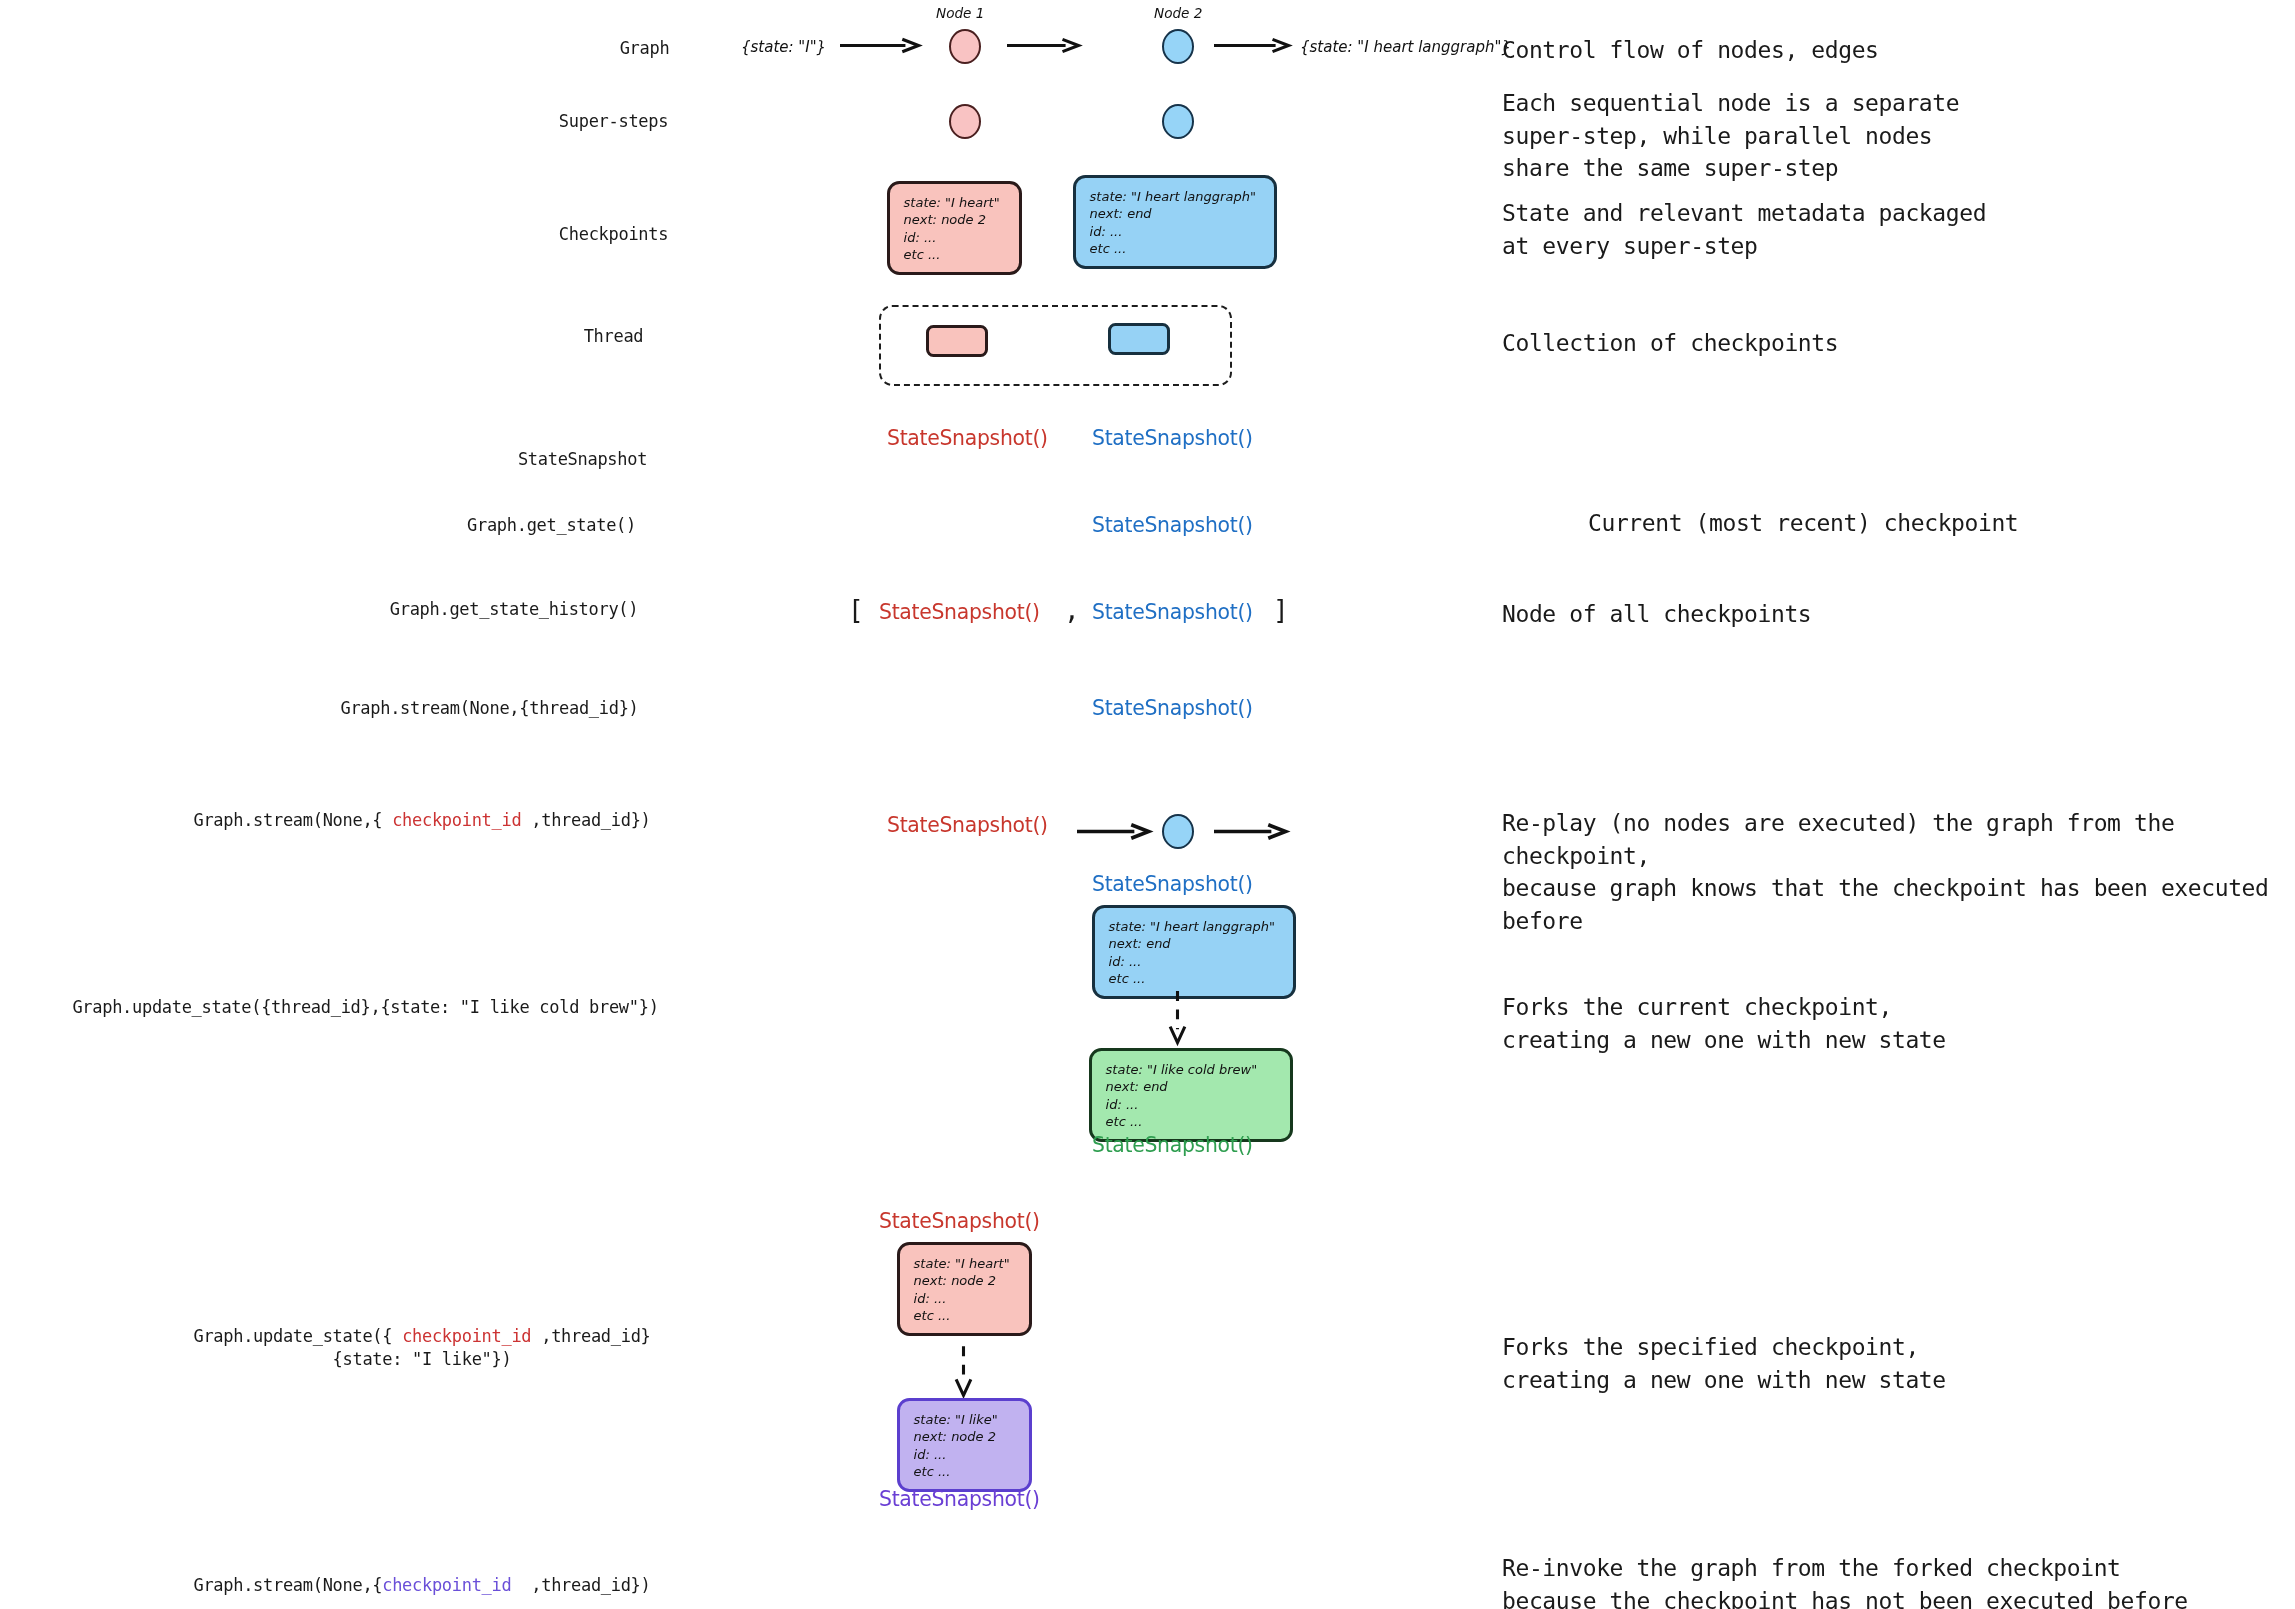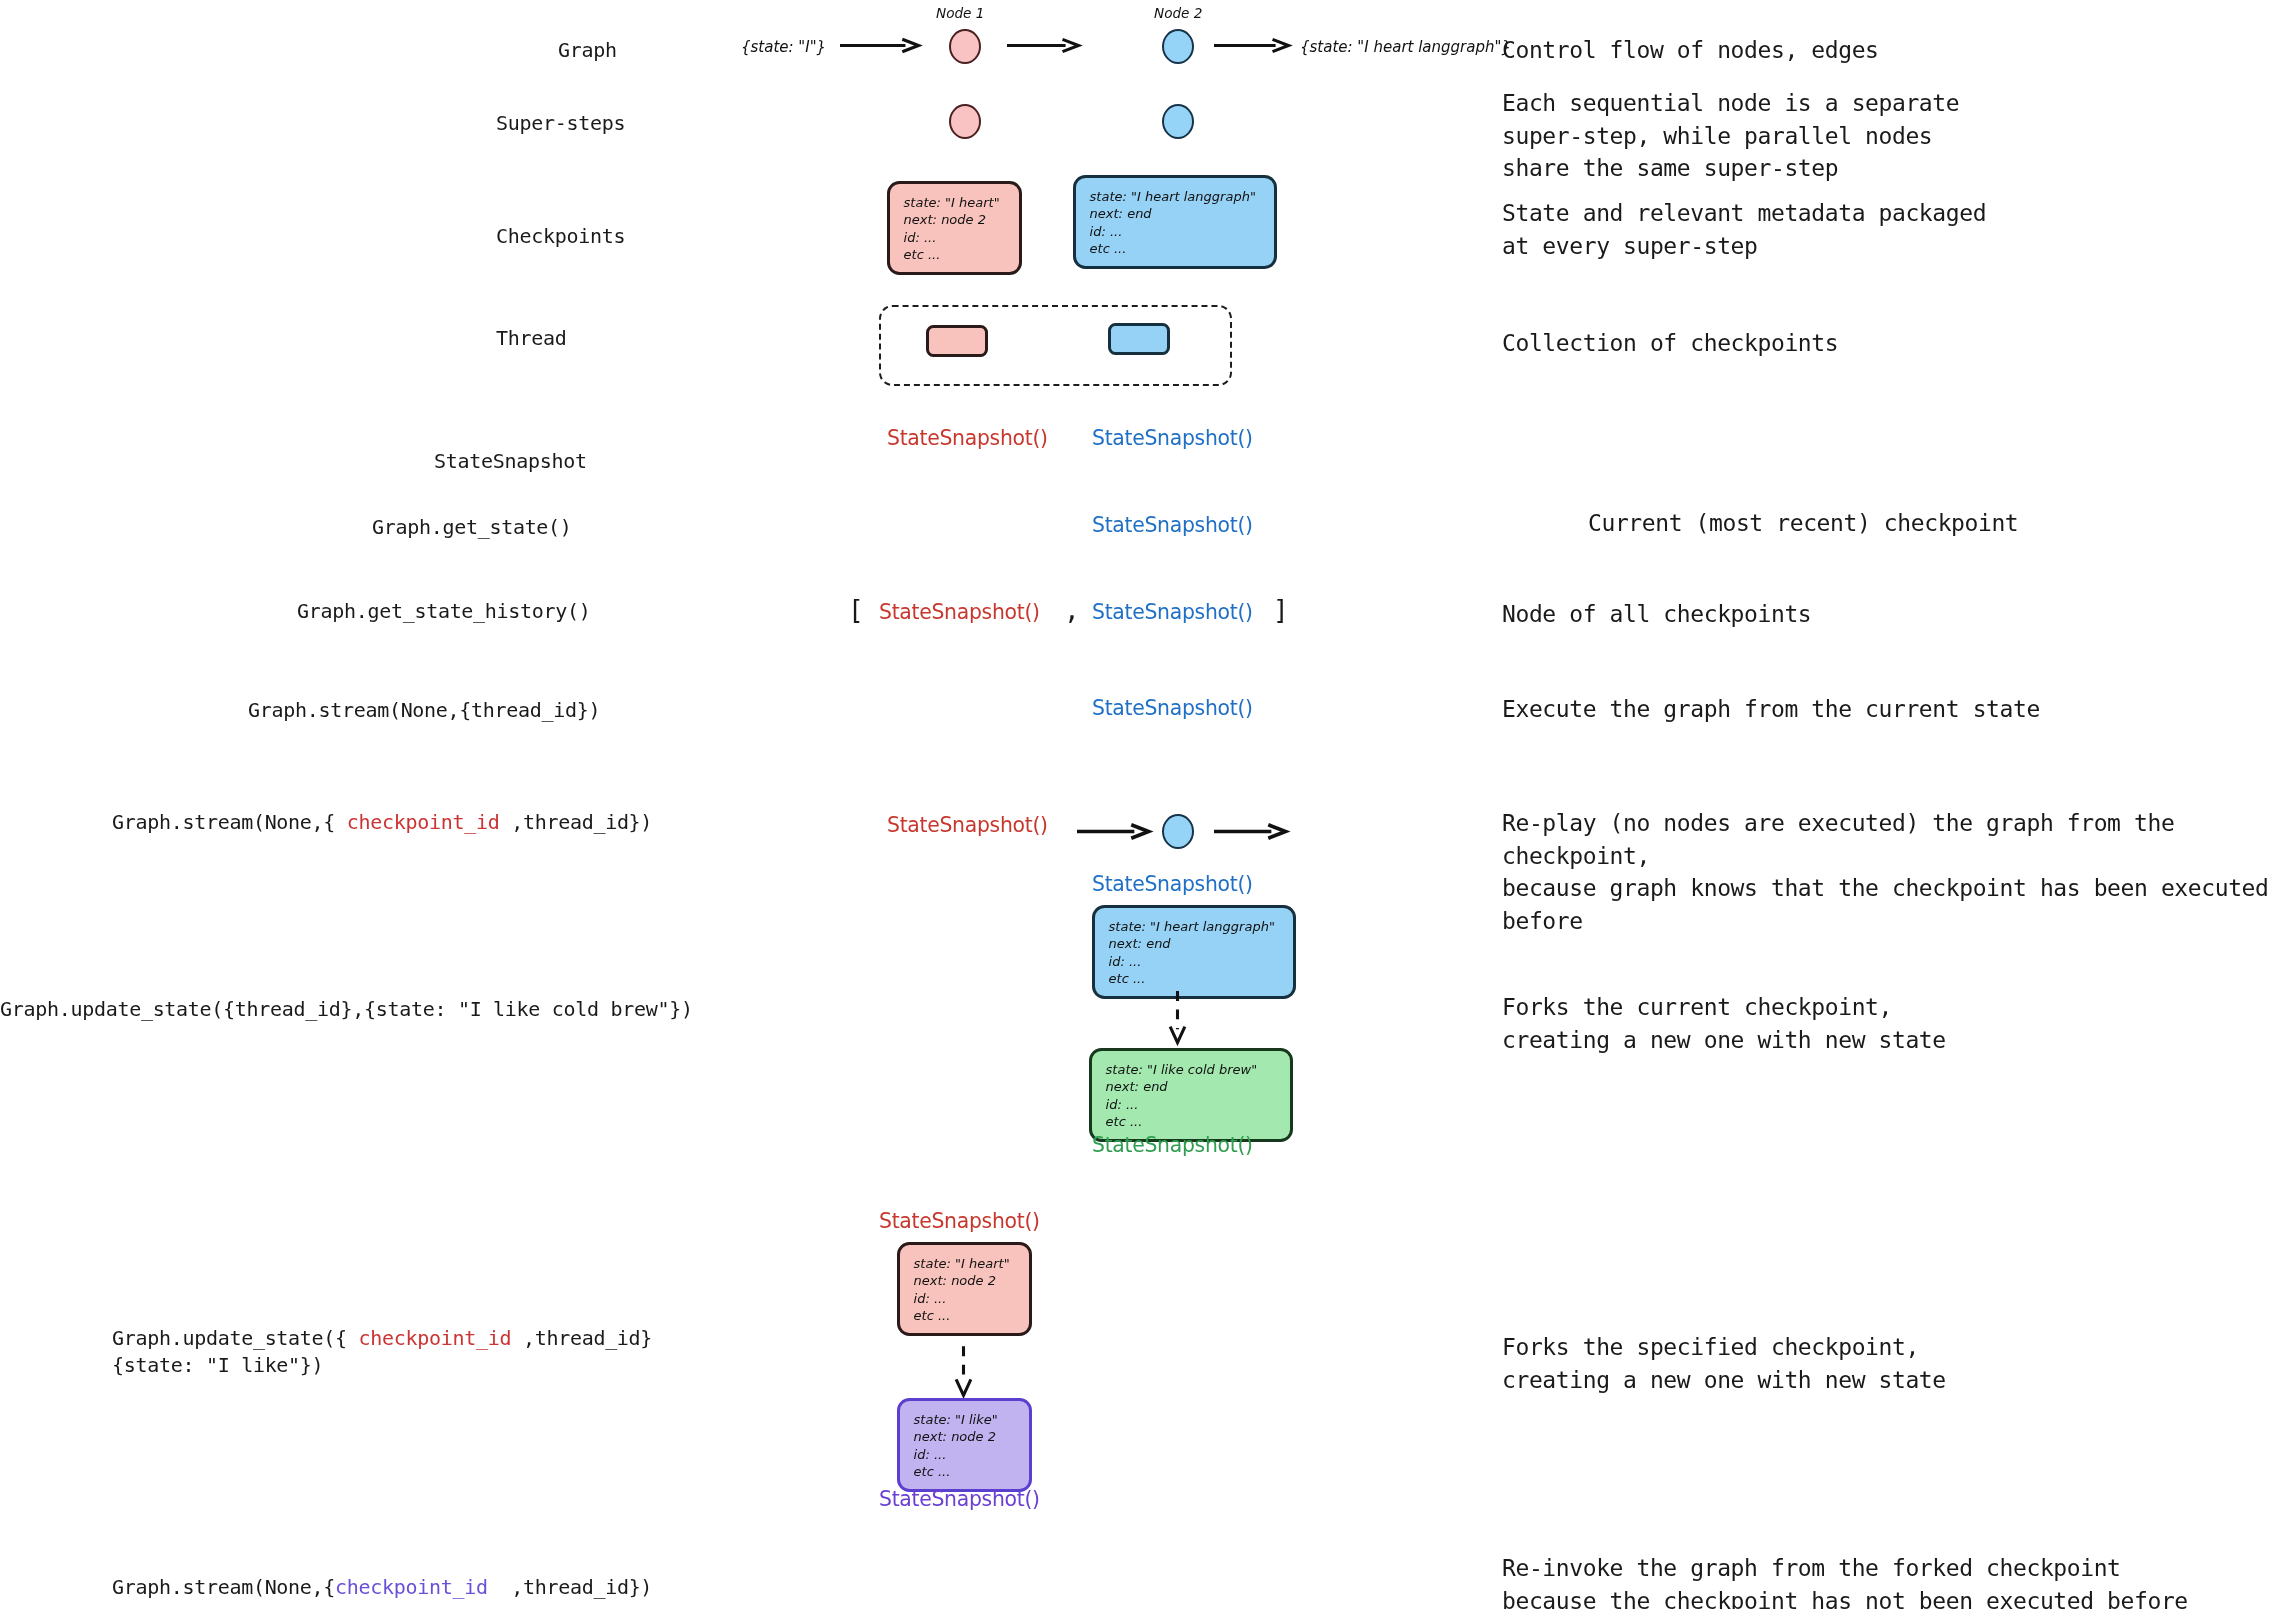--- a/index.html
+++ b/index.html
@@ -13,23 +13,23 @@
     width: 2295px;
     height: 1610px;
     background: #ffffff;
     overflow: hidden;
   }
   .abs { position: absolute; }
 
   
   .left-label {
     font-family: "DejaVu Sans Mono", monospace;
-    font-size: 20px;
+    font-size: 17px;
     color: #1a1a1a;
-    text-align: left;
+    text-align: center;
     white-space: pre;
     line-height: 1.35;
     letter-spacing: -0.3px;
   }
   .left-label .ck-red { color: #cc3333; }
   .left-label .ck-purple { color: #6a4fd8; }
 
   
   .desc {
     font-family: "DejaVu Sans Mono", monospace;
@@ -211,21 +211,20 @@
   <div class="abs bracket" style="left:848px; top:595px;">[</div>
   <div class="abs snap snap-red" style="left:879px; top:600px;">StateSnapshot()</div>
   <div class="abs bracket" style="left:1064px; top:595px;">,</div>
   <div class="abs snap snap-blue" style="left:1092px; top:600px;">StateSnapshot()</div>
   <div class="abs bracket" style="left:1273px; top:595px;">]</div>
 
   <div class="abs desc" style="left:1502px; top:598px; width:787px;">Node of all checkpoints</div>
 
   <div class="abs snap snap-blue" style="left:1092px; top:696px;">StateSnapshot()</div>
 
-  <div class="abs desc" style="left:1502px; top:693px; width:787px;">Execute the graph from the current state</div>
 
   <div class="abs snap snap-red" style="left:887px; top:813px;">StateSnapshot()</div>
 
   <svg class="arrow" style="left:1077px; top:824px;" width="74" height="15" viewBox="0 0 120 24">
     <line x1="0" y1="12" x2="93" y2="12" stroke="#111" stroke-width="6"></line>
     <path d="M88 1 L116 12 L88 23" fill="none" stroke="#111" stroke-width="6"></path>
   </svg>
 
   <div class="abs node node-blue" style="left:1162px; top:814px;"></div>
 

